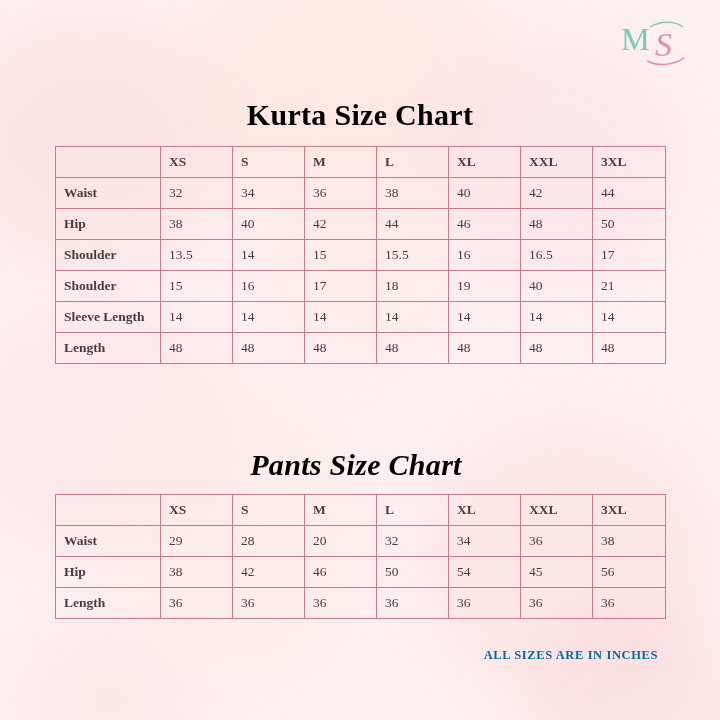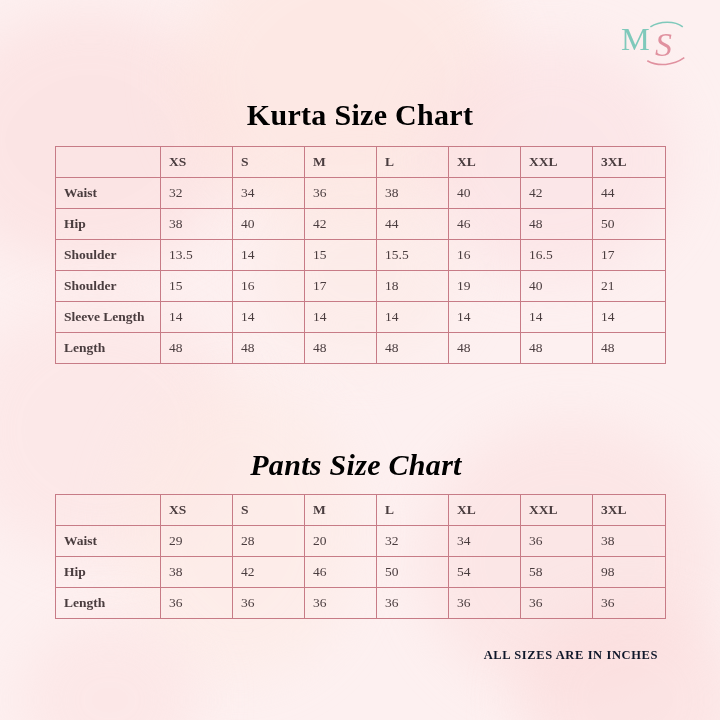--- a/index.html
+++ b/index.html
@@ -95,21 +95,21 @@
 
   #kurta-table { left: 55px; top: 146px; width: 610px; }
   #pants-table { left: 55px; top: 494px; width: 610px; }
 
   .footnote {
     position: absolute;
     right: 62px;
     top: 648px;
     font-size: 12.5px;
     font-weight: bold;
-    color: #0f172a;
+    color: #0369a1;
     letter-spacing: 0.6px;
   }
 </style>
 </head>
 <body>
 
 <div class="bg-wrap">
   <div class="blob b1"></div>
   <div class="blob b2"></div>
   <div class="blob b3"></div>
@@ -255,22 +255,22 @@
         <td>36</td>
         <td>38</td>
       </tr>
       <tr>
         <td class="rowhead">Hip</td>
         <td>38</td>
         <td>42</td>
         <td>46</td>
         <td>50</td>
         <td>54</td>
-        <td>58</td>
-        <td>98</td>
+        <td>45</td>
+        <td>56</td>
       </tr>
       <tr>
         <td class="rowhead">Length</td>
         <td>36</td>
         <td>36</td>
         <td>36</td>
         <td>36</td>
         <td>36</td>
         <td>36</td>
         <td>36</td>

